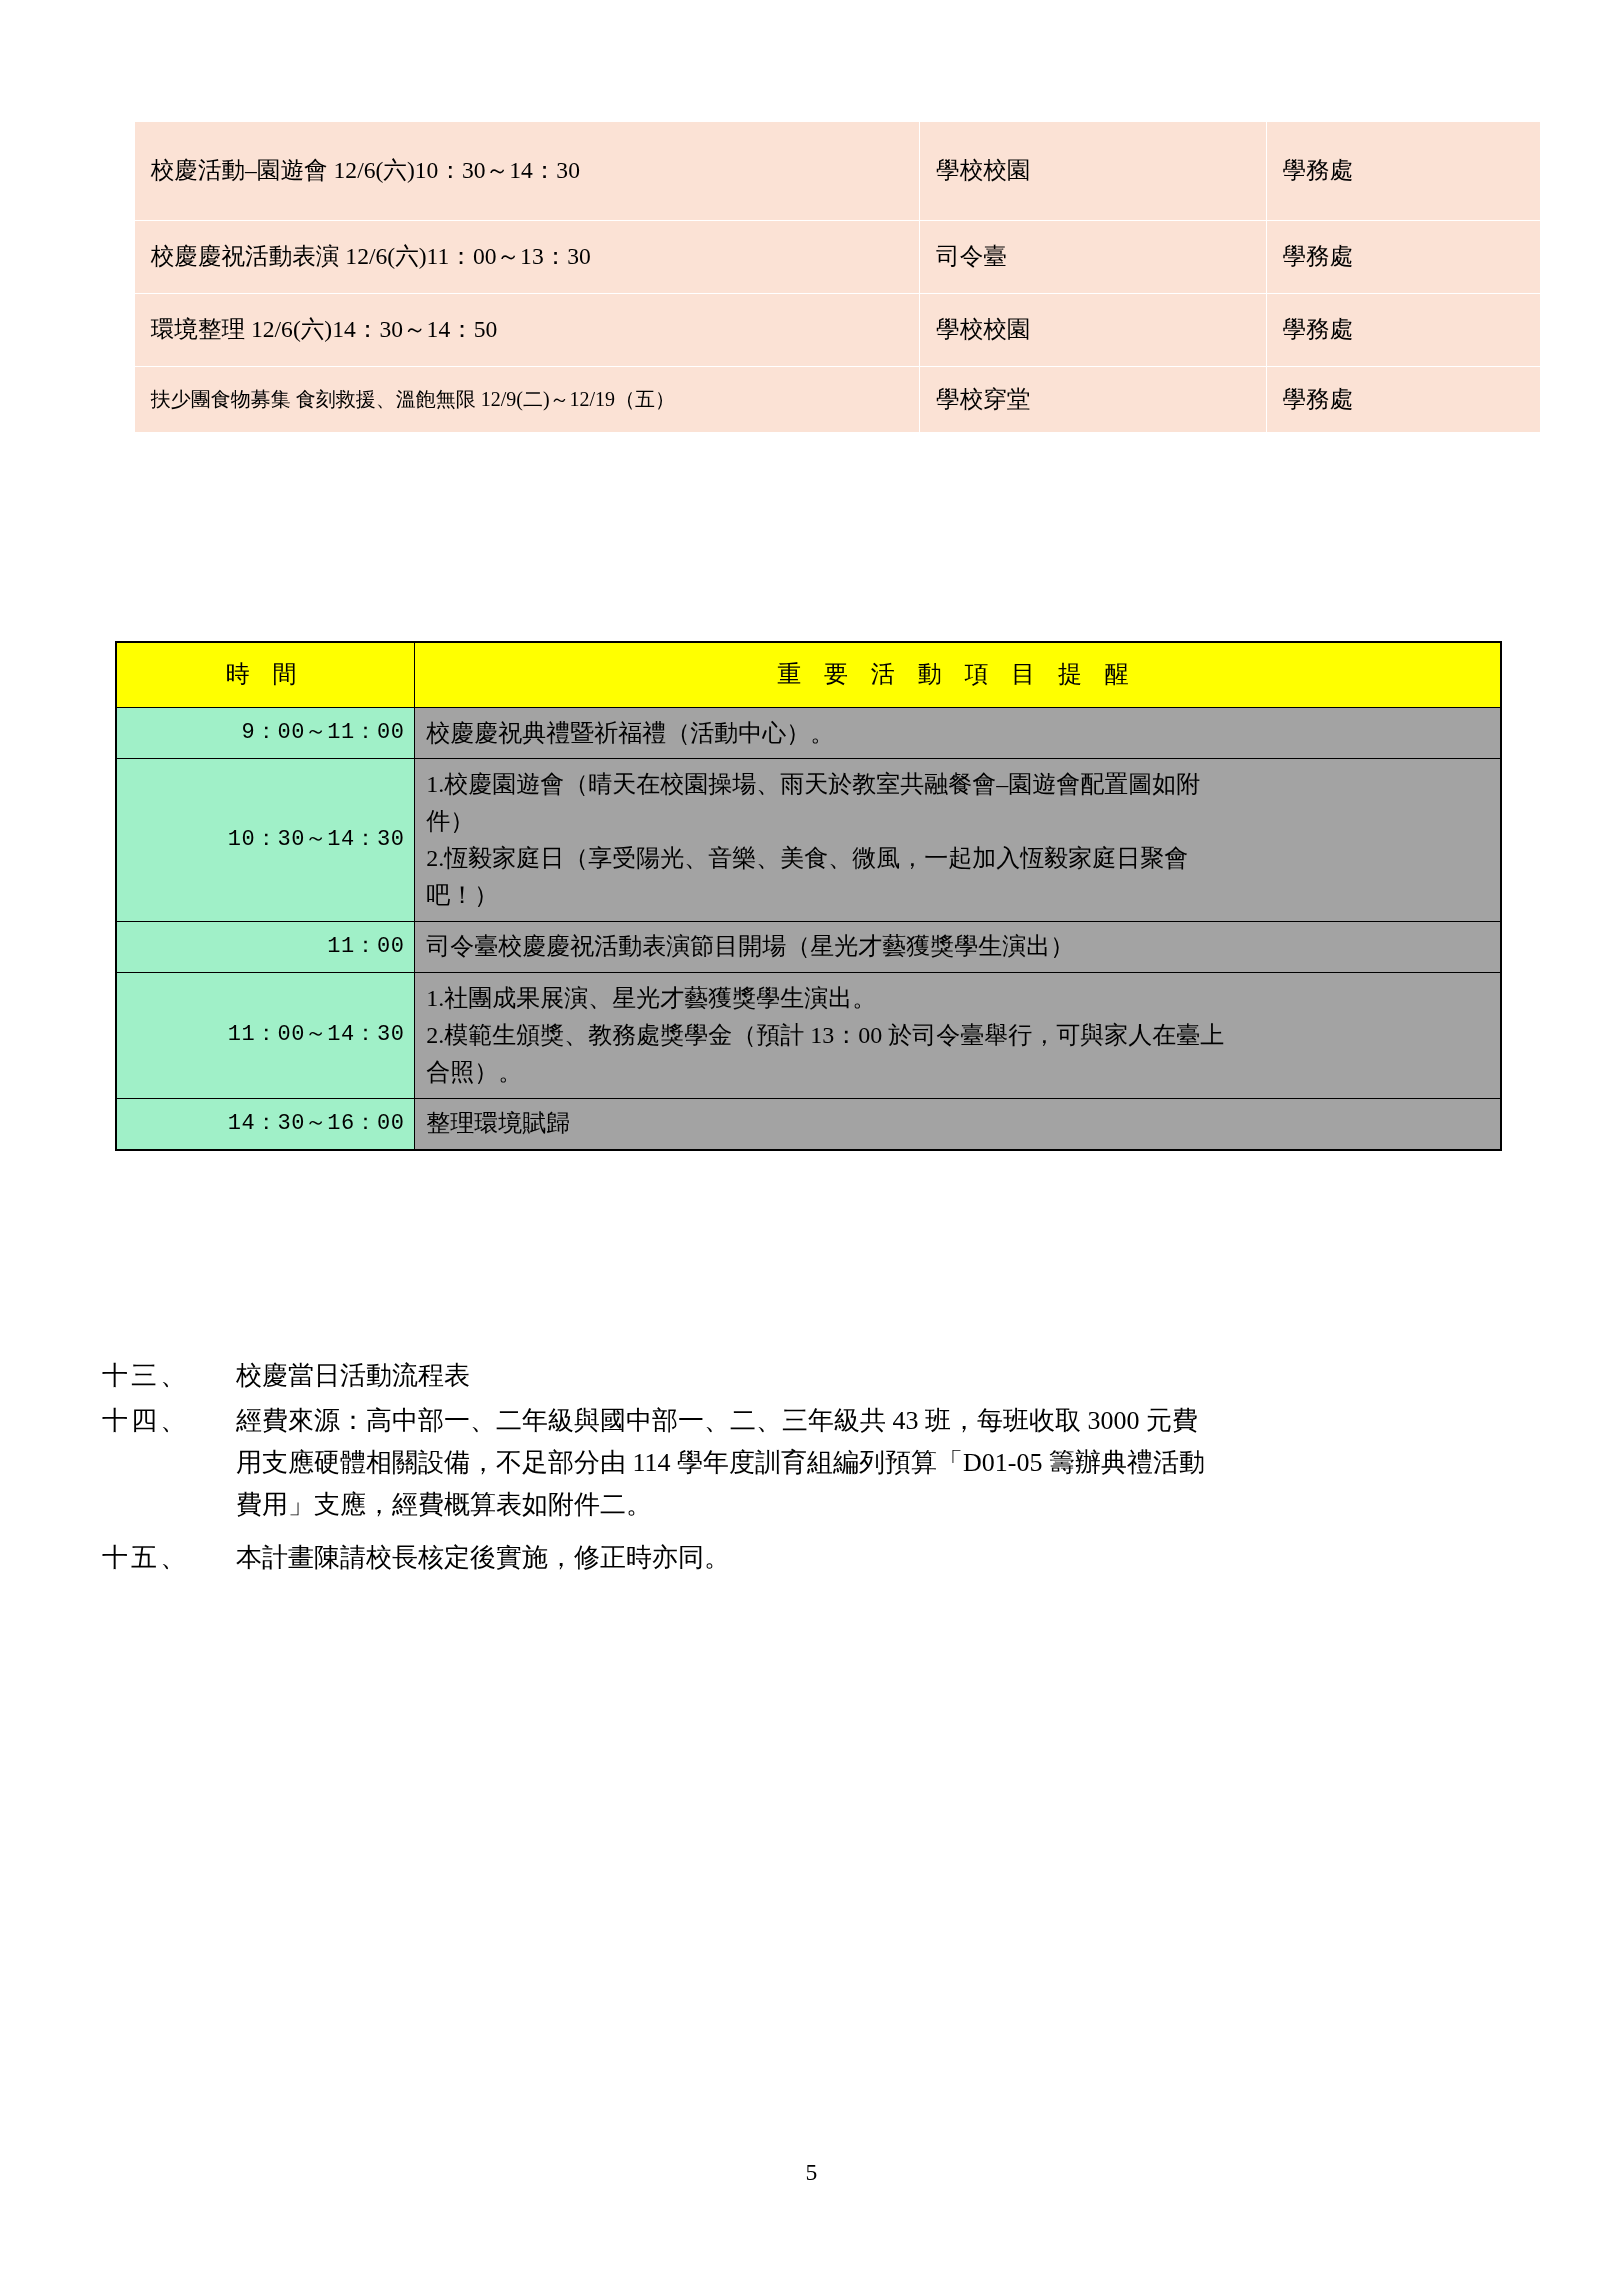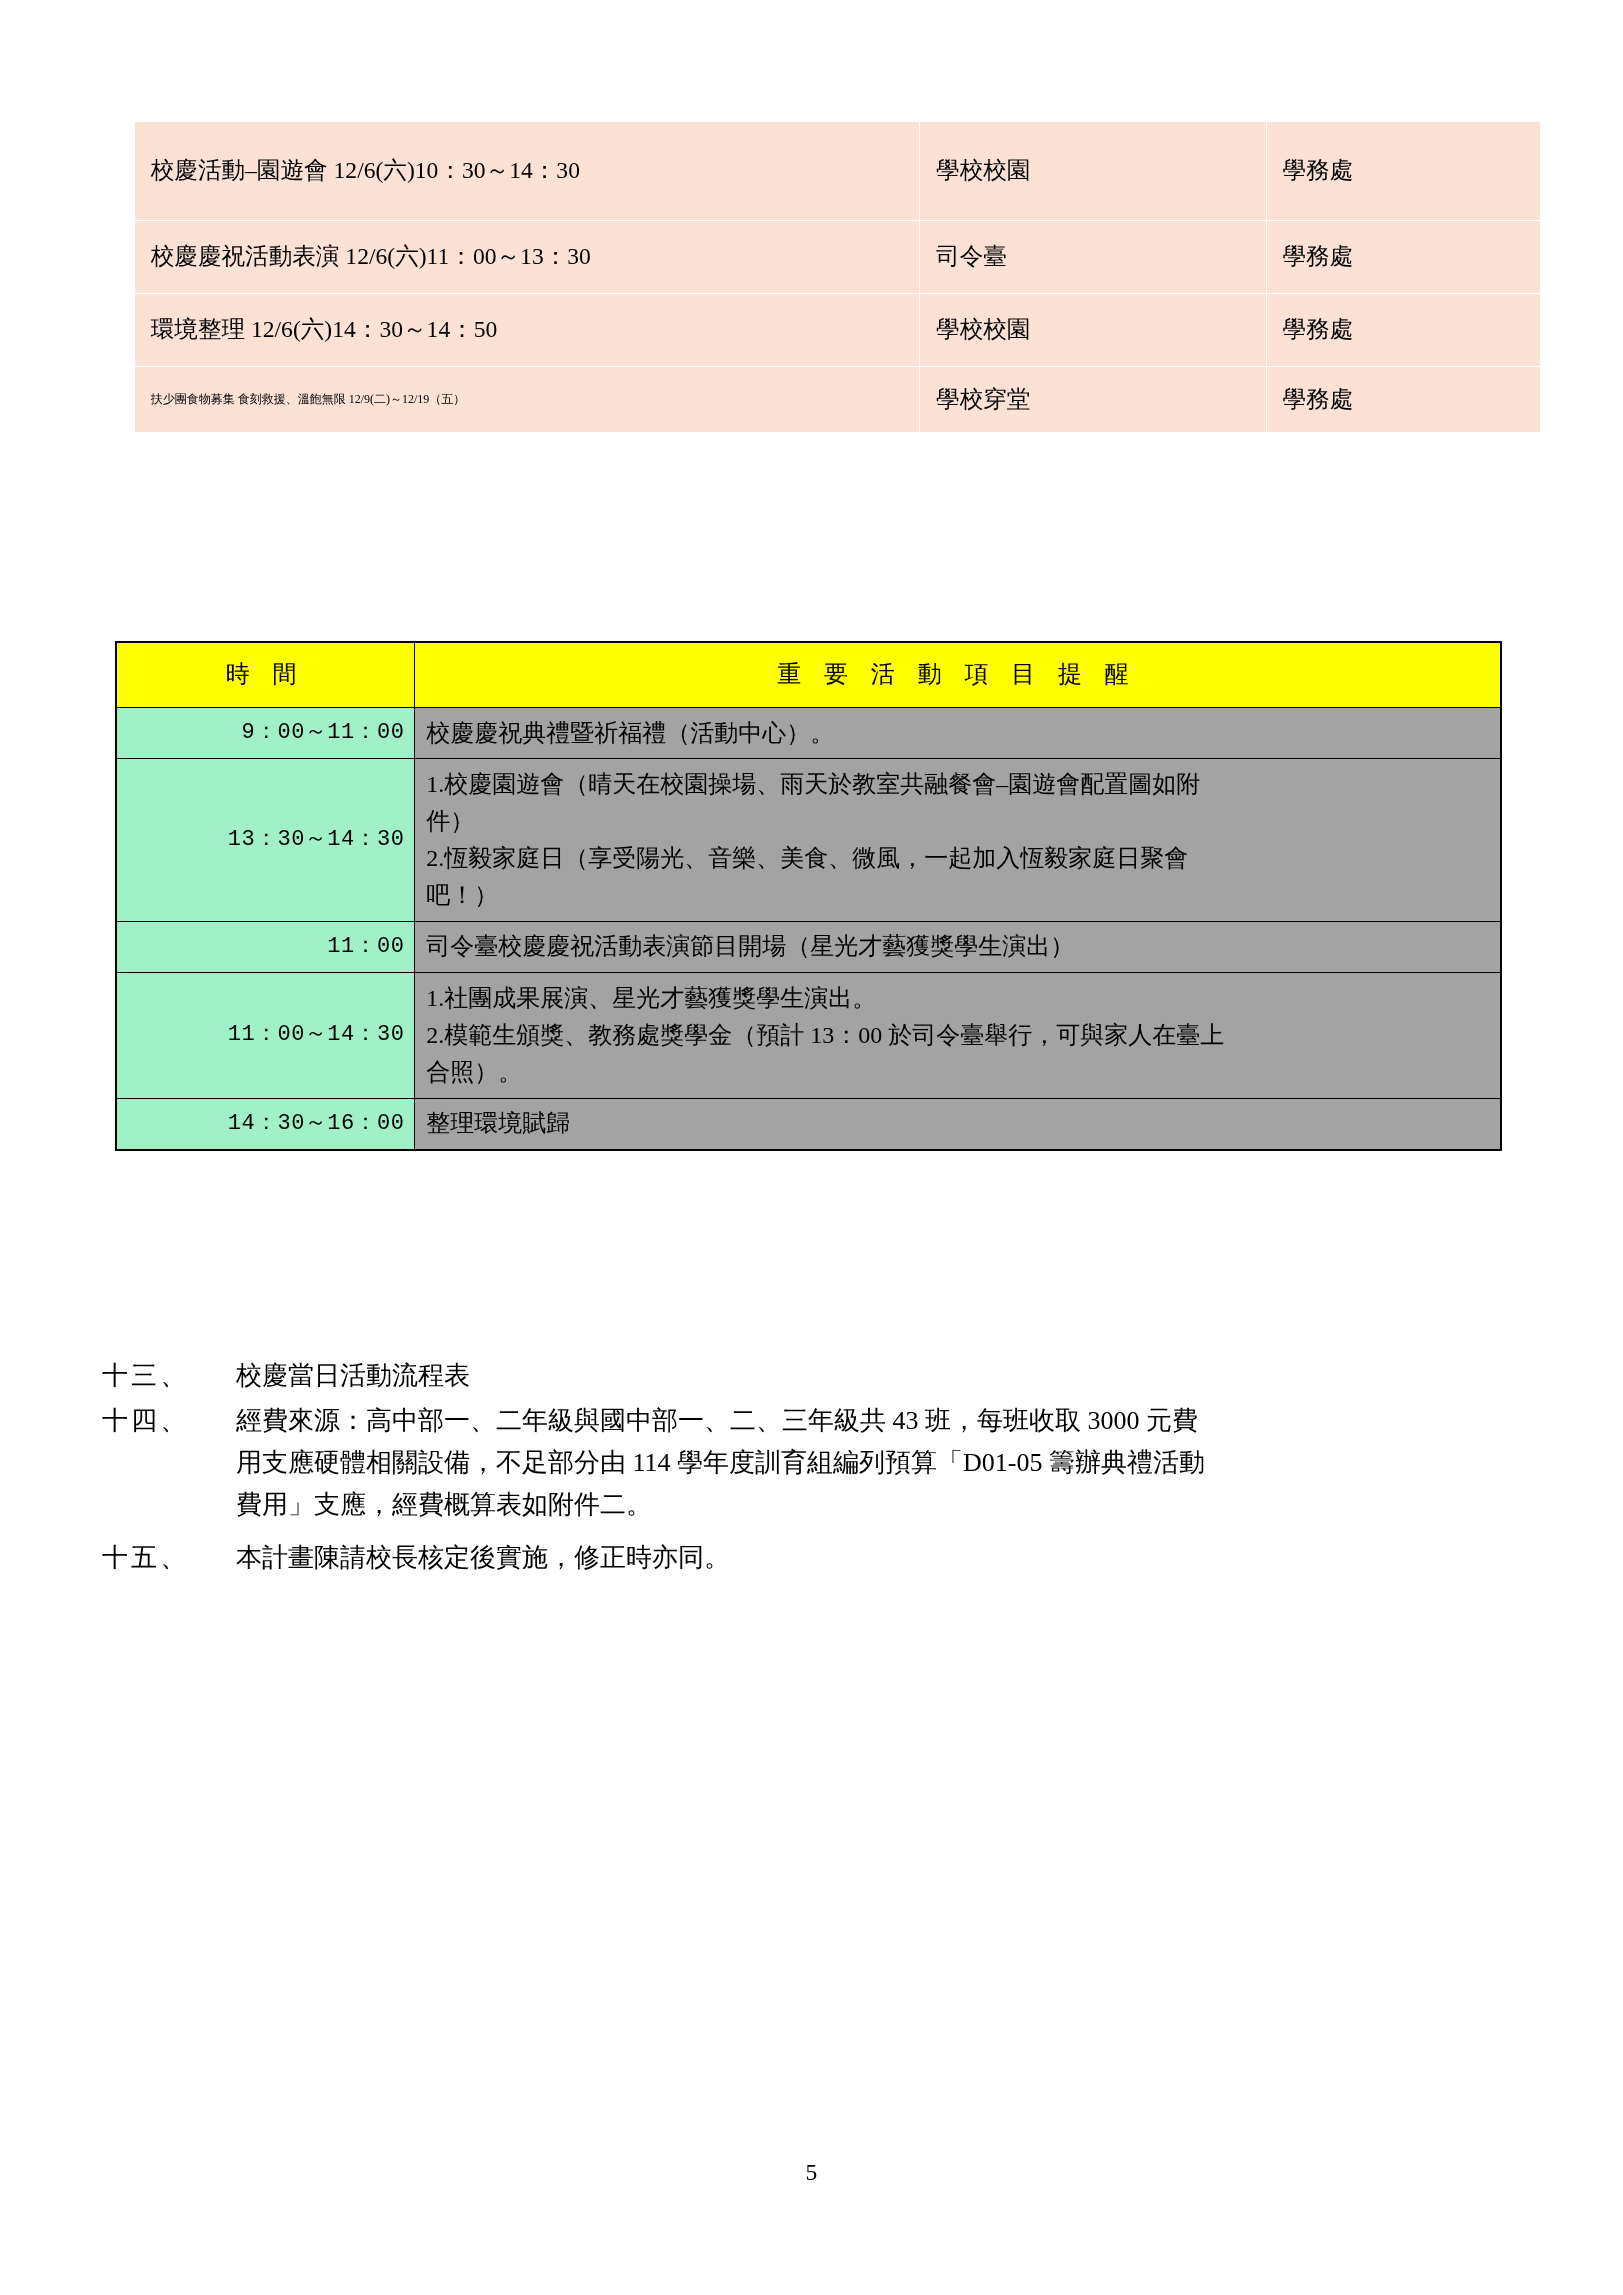--- a/index.html
+++ b/index.html
@@ -41,21 +41,21 @@
     line-height: 1.35;
   }
   .top-table td.c-act { width: 753px; }
   .top-table td.c-place { width: 314px; }
   .top-table td.c-unit { width: 242px; }
 
   .top-table tr.r-tall td { height: 98px; }
   .top-table tr.r-mid td { height: 72px; }
   .top-table tr.r-small td { height: 65px; }
 
-  .top-table td.small-text { font-size: 12px; }
+  .top-table td.small-text { font-size: 20px; }
 
   
   .flow-table {
     position: absolute;
     left: 115px;
     top: 641px;
     width: 1387px;
     border-collapse: collapse;
     table-layout: fixed;
     border: 2px solid #000000;
@@ -168,21 +168,21 @@
       </tr>
     </thead>
     <tbody>
       <tr>
         <td class="time">9：00～11：00</td>
         <td class="desc">
           <span class="ln">校慶慶祝典禮暨祈福禮（活動中心）。</span>
         </td>
       </tr>
       <tr>
-        <td class="time">13：30～14：30</td>
+        <td class="time">10：30～14：30</td>
         <td class="desc">
           <span class="ln">1.校慶園遊會（晴天在校園操場、雨天於教室共融餐會–園遊會配置圖如附</span>
           <span class="ln">件）</span>
           <span class="ln">2.恆毅家庭日（享受陽光、音樂、美食、微風，一起加入恆毅家庭日聚會</span>
           <span class="ln">吧！）</span>
         </td>
       </tr>
       <tr>
         <td class="time">11：00</td>
         <td class="desc">

